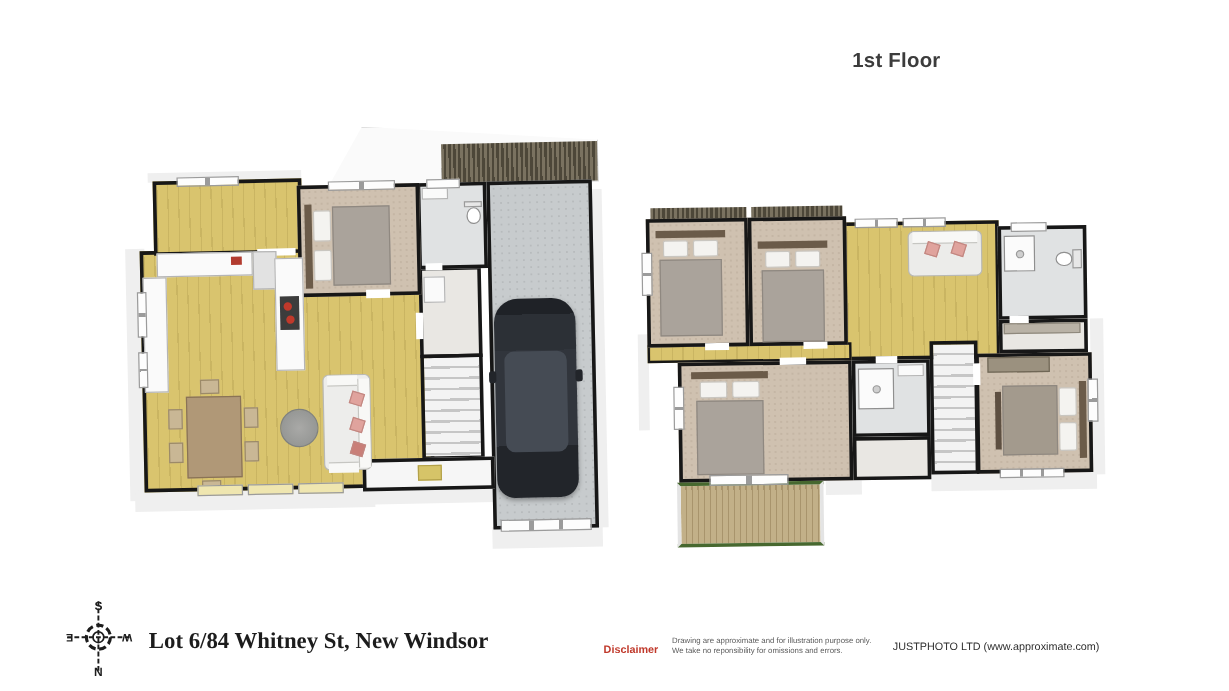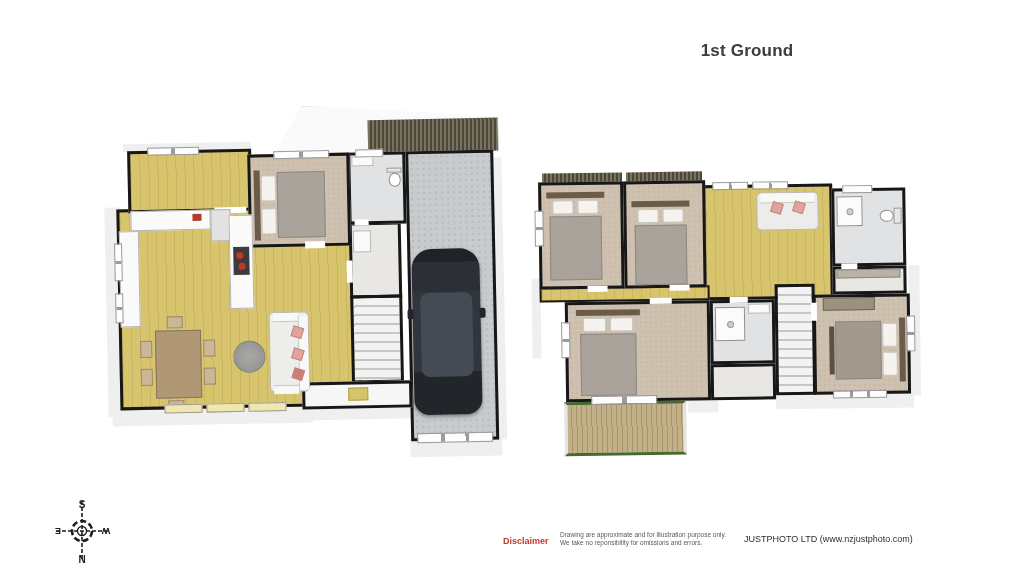--- a/index.html
+++ b/index.html
@@ -36,21 +36,21 @@
   .footer-serif{position:absolute;font-family:"Liberation Serif",serif;font-size:19px;font-weight:600;color:#1c1c1c;}
   .disc-label{position:absolute;font-size:9px;color:#c0392b;font-weight:600;}
   .disc-text{position:absolute;font-size:6.5px;line-height:8px;color:#5a5a5a;width:175px;}
   .company{position:absolute;font-size:9px;color:#2e2e2e;}
 </style>
 </head>
 <body>
 
 <div class="canvas">
 
-  <div class="title" style="left:637px;top:41px;">1st Ground</div>
+  <div class="title" style="left:637px;top:41px;">1st Floor</div>
 
   <div class="plan" style="left:62px;top:112px;width:442px;height:352px;transform:rotate(-1.2deg);">
 
     <div class="ext" style="left:44px;top:92px;width:16px;height:210px;"></div>
     <div class="ext" style="left:48px;top:293px;width:200px;height:18px;"></div>
     <div class="ext" style="left:238px;top:296px;width:110px;height:13px;"></div>
     <div class="ext" style="left:345px;top:330px;width:92px;height:18px;"></div>
     <div class="ext" style="left:431px;top:50px;width:11px;height:282px;"></div>
     <div class="ext" style="left:64px;top:29px;width:128px;height:8px;"></div>
 
@@ -224,22 +224,23 @@
     <line x1="30" y1="3" x2="30" y2="63" stroke="#1d1d1d" stroke-width="1.6" stroke-dasharray="4 2"></line>
     <line x1="4" y1="33" x2="56" y2="33" stroke="#1d1d1d" stroke-width="1.6" stroke-dasharray="4 2"></line>
     <circle cx="30" cy="33" r="10" fill="none" stroke="#1d1d1d" stroke-width="2.6" stroke-dasharray="6 3"></circle>
     <circle cx="30" cy="33" r="4.5" fill="none" stroke="#1d1d1d" stroke-width="1.4"></circle>
     <text x="30" y="10" text-anchor="middle" font-size="10" font-weight="bold" fill="#1d1d1d" font-family="Liberation Sans, sans-serif">S</text>
     <text x="30" y="65" text-anchor="middle" font-size="10" font-weight="bold" fill="#1d1d1d" font-family="Liberation Sans, sans-serif">N</text>
     <text x="6" y="36" text-anchor="middle" font-size="9" font-weight="bold" fill="#1d1d1d" font-family="Liberation Sans, sans-serif" transform="rotate(180 6 33)">E</text>
     <text x="54" y="36" text-anchor="middle" font-size="9" font-weight="bold" fill="#1d1d1d" font-family="Liberation Sans, sans-serif" transform="rotate(180 54 33)">W</text>
   </svg>
 
+  <div class="footer-serif" style="left:124px;top:524px;">Lot 6/84 Whitney St, New Windsor</div>
 
   <div class="disc-label" style="left:503px;top:536px;">Disclaimer</div>
   <div class="disc-text" style="left:560px;top:531px;">
     <span>Drawing are approximate and for illustration purpose only.</span><br>
     <span>We take no reponsibility for omissions and errors.</span>
   </div>
 
-  <div class="company" style="left:744px;top:534px;">JUSTPHOTO LTD (www.nzjustphoto.com)</div>
+  <div class="company" style="left:744px;top:534px;">JUSTPHOTO LTD (www.approximate.com)</div>
 
 </div>
 
 </body></html>

